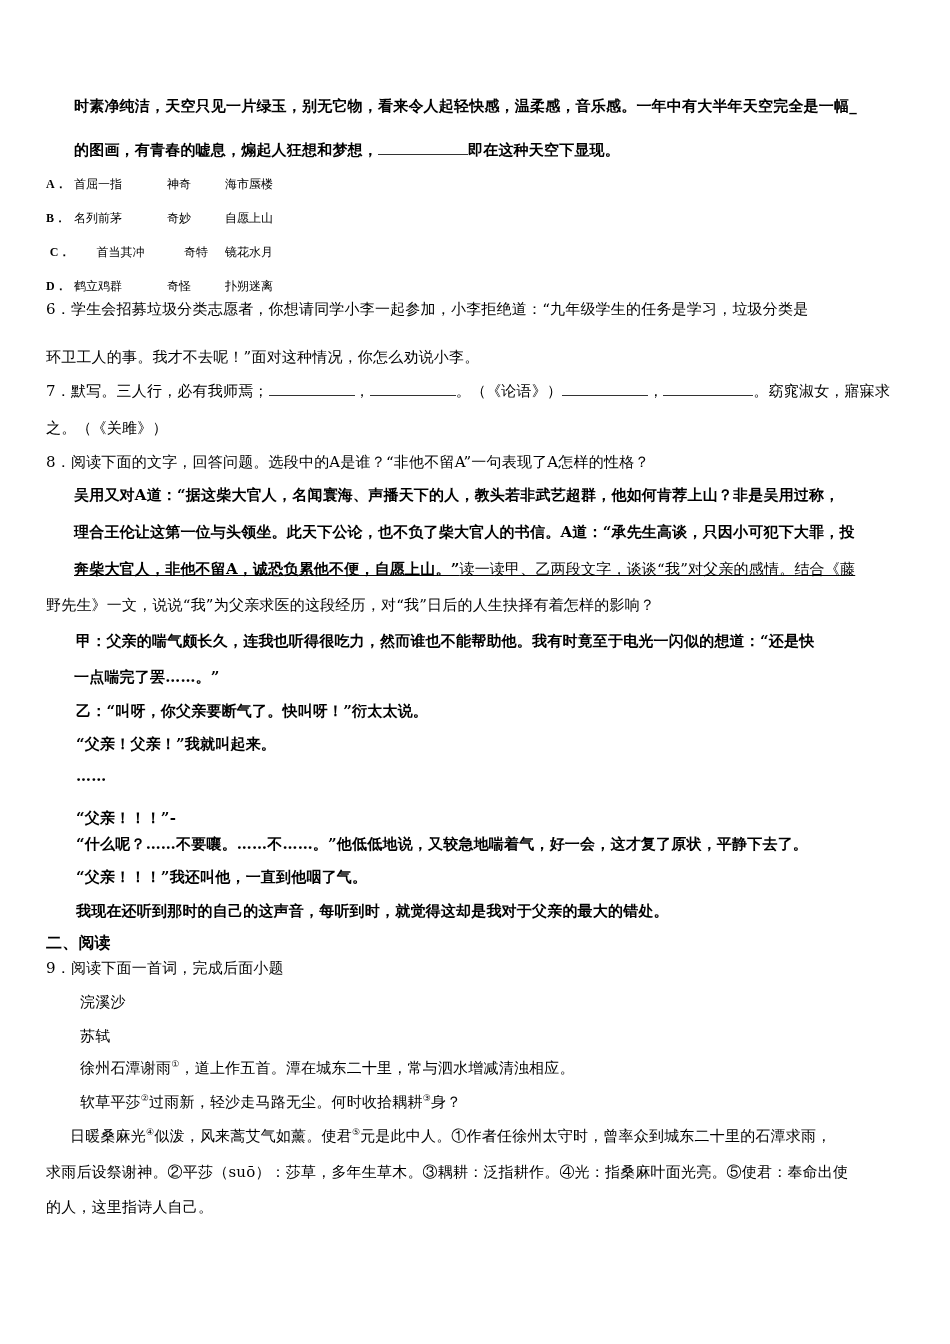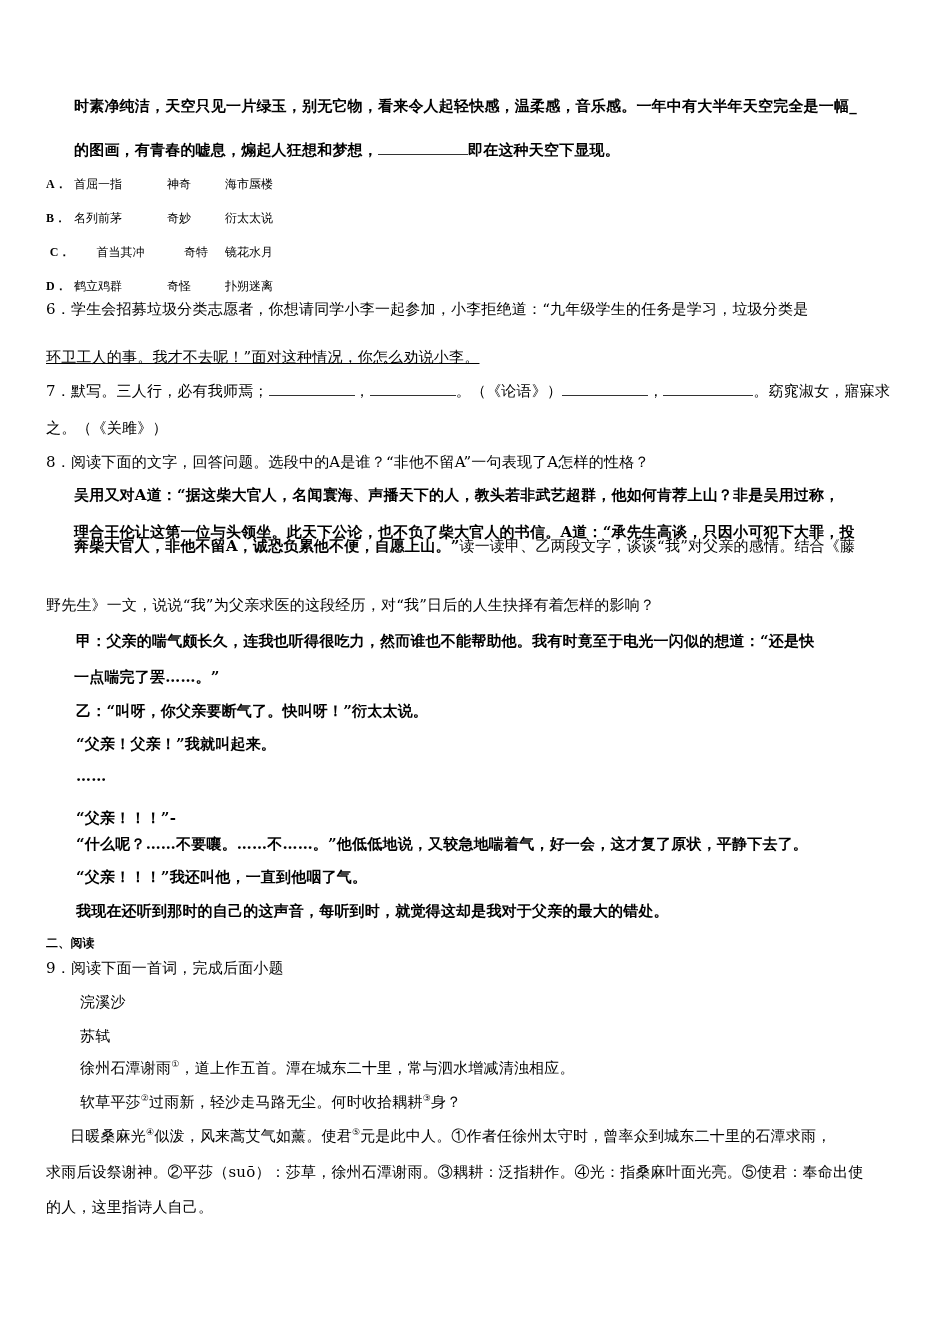--- a/index.html
+++ b/index.html
@@ -58,66 +58,66 @@
     <span>时素净纯洁，天空只见一片绿玉，别无它物，看来令人起轻快感，温柔感，音乐感。一年中有大半年天空完全是一幅</span><span>_</span>
   </div>
   <div class="line bold" style="position:absolute; top:44px;">
     <span>的图画，有青春的嘘息，煽起人狂想和梦想，</span><span class="blank" style="width:90px;"></span><span>即在这种天空下显现。</span>
   </div>
 
   <div class="opt" style="position:absolute; top:78px;">
     <span class="letter">A．</span><span class="col c1">首屈一指</span><span class="col c2">神奇</span><span class="col">海市蜃楼</span>
   </div>
   <div class="opt" style="position:absolute; top:112px;">
-    <span class="letter">B．</span><span class="col c1">名列前茅</span><span class="col c2">奇妙</span><span class="col">衍太太说</span>
+    <span class="letter">B．</span><span class="col c1">名列前茅</span><span class="col c2">奇妙</span><span class="col">自愿上山</span>
   </div>
   <div class="opt" style="position:absolute; top:146px;text-align:center;">
     <span class="letter">C．</span><span class="col c1">首当其冲</span><span class="col c2">奇特</span><span class="col">镜花水月</span>
   </div>
   <div class="opt" style="position:absolute; top:180px;">
     <span class="letter">D．</span><span class="col c1">鹤立鸡群</span><span class="col c2">奇怪</span><span class="col">扑朔迷离</span>
   </div>
 
   <div class="line" style="position:absolute; top:203px;">6．学生会招募垃圾分类志愿者，你想请同学小李一起参加，小李拒绝道：“九年级学生的任务是学习，垃圾分类是</div>
-  <div class="line" style="position:absolute; top:251px;text-decoration:underline;">环卫工人的事。我才不去呢！”面对这种情况，你怎么劝说小李。</div>
+  <div class="line" style="position:absolute; top:251px;">环卫工人的事。我才不去呢！”面对这种情况，你怎么劝说小李。</div>
 
   <div class="line" style="position:absolute; top:285px;">
     <span>7．默写。三人行，必有我师焉；</span><span class="blank" style="width:86px;"></span><span>，</span><span class="blank" style="width:86px;"></span><span>。（《论语》）</span><span class="blank" style="width:86px;"></span><span>，</span><span class="blank" style="width:90px;"></span><span>。窈窕淑女，寤寐求</span>
   </div>
   <div class="line" style="position:absolute; top:322px;">之。（《关雎》）</div>
 
   <div class="line" style="position:absolute; top:356px;">8．阅读下面的文字，回答问题。选段中的A是谁？“非他不留A”一句表现了A怎样的性格？</div>
   <div class="line bold" style="position:absolute; top:389px;">吴用又对A道：“据这柴大官人，名闻寰海、声播天下的人，教头若非武艺超群，他如何肯荐上山？非是吴用过称，</div>
   <div class="line bold" style="position:absolute; top:426px;">理合王伦让这第一位与头领坐。此天下公论，也不负了柴大官人的书信。A道：“承先生高谈，只因小可犯下大罪，投</div>
-  <div class="line" style="position:absolute; top:440px;">
+  <div class="line" style="position:absolute; top:463px;text-decoration:underline;">
     <span class="bold">奔柴大官人，非他不留A，诚恐负累他不便，自愿上山。”</span><span>读一读甲、乙两段文字，谈谈“我”对父亲的感情。结合《藤</span>
   </div>
   <div class="line" style="position:absolute; top:499px;">野先生》一文，说说“我”为父亲求医的这段经历，对“我”日后的人生抉择有着怎样的影响？</div>
 
   <div class="line bold indent1" style="position:absolute; top:535px;">甲：父亲的喘气颇长久，连我也听得很吃力，然而谁也不能帮助他。我有时竟至于电光一闪似的想道：“还是快</div>
   <div class="line bold" style="position:absolute; top:571px;">一点喘完了罢……。”</div>
 
   <div class="line bold indent1" style="position:absolute; top:605px;">乙：“叫呀，你父亲要断气了。快叫呀！”衍太太说。</div>
   <div class="line bold indent1" style="position:absolute; top:638px;">“父亲！父亲！”我就叫起来。</div>
   <div class="line bold indent1" style="position:absolute; top:670px;">……</div>
   <div class="line bold indent1" style="position:absolute; top:696px;margin-top:16px;">“父亲！！！”-</div>
   <div class="line bold indent1" style="position:absolute; top:738px;">“什么呢？……不要嚷。……不……。”他低低地说，又较急地喘着气，好一会，这才复了原状，平静下去了。</div>
   <div class="line bold indent1" style="position:absolute; top:771px;">“父亲！！！”我还叫他，一直到他咽了气。</div>
   <div class="line bold indent1" style="position:absolute; top:805px;">我现在还听到那时的自己的这声音，每听到时，就觉得这却是我对于父亲的最大的错处。</div>
 
-  <div class="line section-title" style="position:absolute; top:837px; font-size:12px;">二、阅读</div>
+  <div class="line section-title" style="position:absolute; top:837px; font-size:16px;">二、阅读</div>
 
   <div class="line" style="position:absolute; top:862px;">9．阅读下面一首词，完成后面小题</div>
   <div class="line indent2" style="position:absolute; top:896px;">浣溪沙</div>
   <div class="line indent2" style="position:absolute; top:930px;">苏轼</div>
   <div class="line indent2" style="position:absolute; top:962px;">
     <span>徐州石潭谢雨</span><span class="sup">①</span><span>，道上作五首。潭在城东二十里，常与泗水增减清浊相应。</span>
   </div>
   <div class="line indent2" style="position:absolute; top:996px;">
     <span>软草平莎</span><span class="sup">②</span><span>过雨新，轻沙走马路无尘。何时收拾耦耕</span><span class="sup">③</span><span>身？</span>
   </div>
   <div class="line" style="position:absolute; top:1030px; padding-left:24px;">
     <span>日暖桑麻光</span><span class="sup">④</span><span>似泼，风来蒿艾气如薰。使君</span><span class="sup">⑤</span><span>元是此中人。①作者任徐州太守时，曾率众到城东二十里的石潭求雨，</span>
   </div>
-  <div class="line" style="position:absolute; top:1066px;">求雨后设祭谢神。②平莎（suō）：莎草，徐州石潭谢雨。③耦耕：泛指耕作。④光：指桑麻叶面光亮。⑤使君：奉命出使</div>
+  <div class="line" style="position:absolute; top:1066px;">求雨后设祭谢神。②平莎（suō）：莎草，多年生草木。③耦耕：泛指耕作。④光：指桑麻叶面光亮。⑤使君：奉命出使</div>
   <div class="line" style="position:absolute; top:1101px;">的人，这里指诗人自己。</div>
 
 </div>
 
 </body></html>

